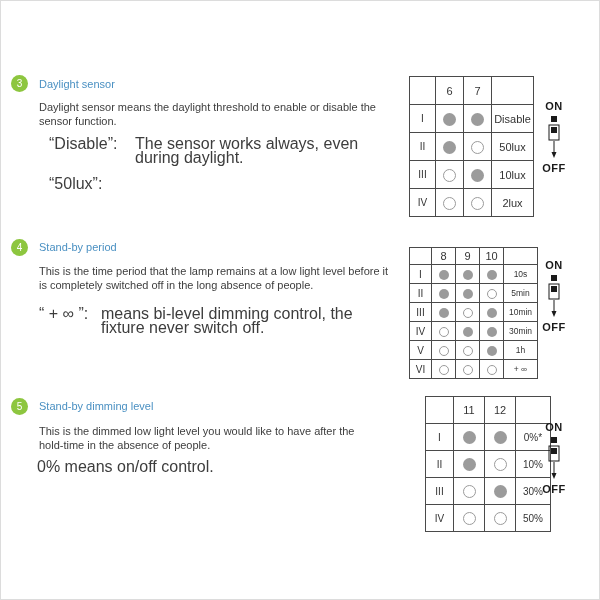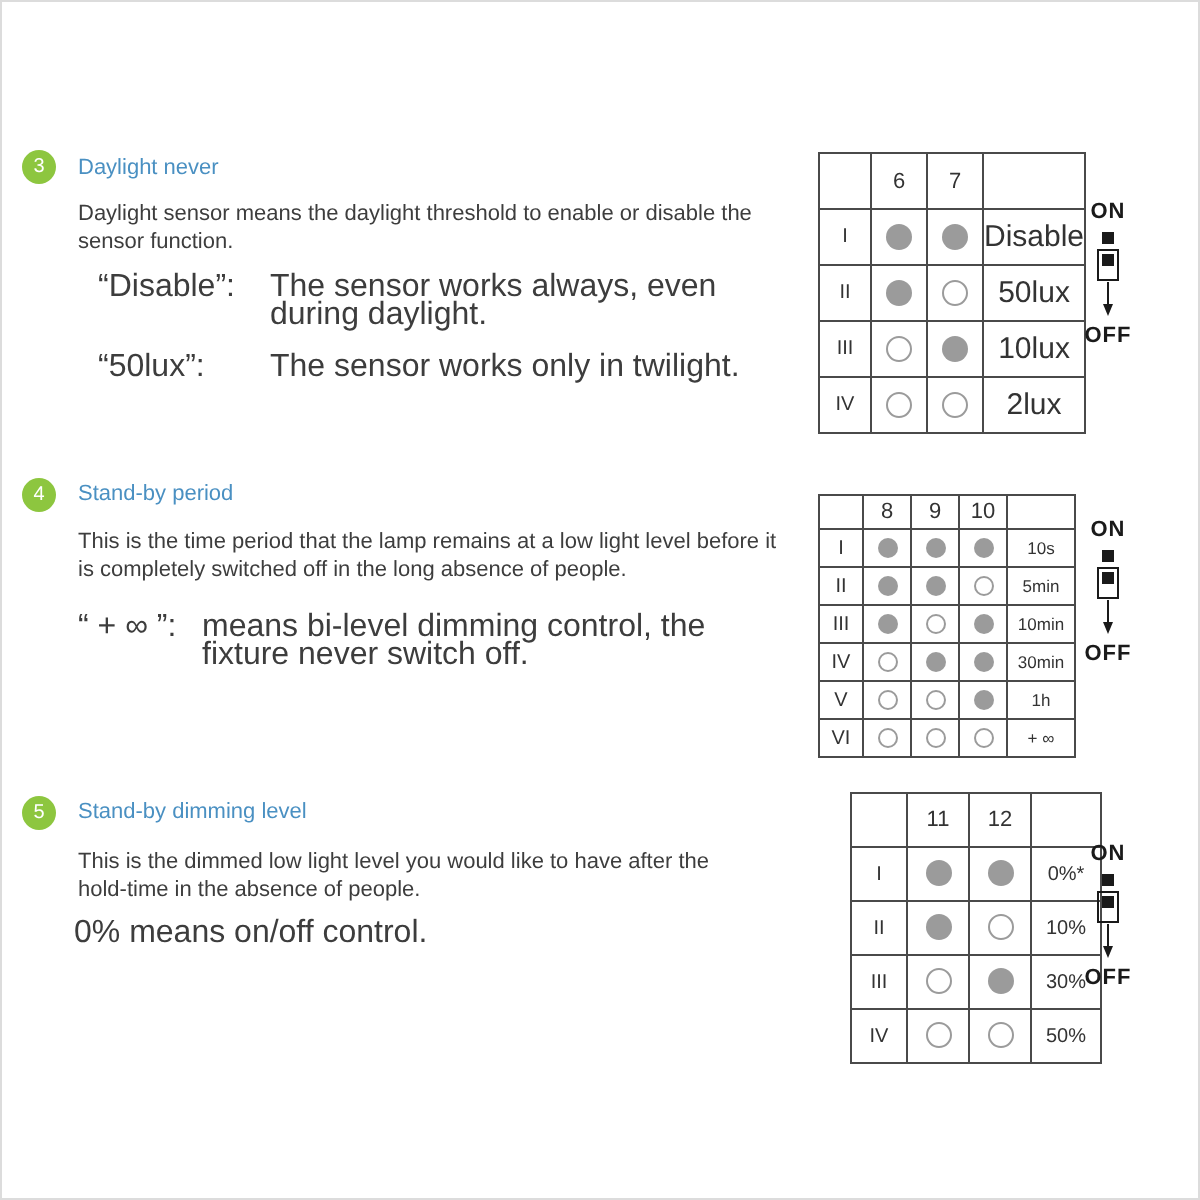--- a/index.html
+++ b/index.html
@@ -15,21 +15,21 @@
   .def-row{display:flex;margin-bottom:12px}
   .def-row .term{flex:none}
   .defs-a .term{width:86px}
   .defs-b .term{width:62px}
 
   .tblbox{position:absolute}
   table{border-collapse:collapse;background:#fff}
   td{border:1px solid #4a4a4a;text-align:center;vertical-align:middle;padding:0;color:#333}
   .hdr{font-size:11px}
   .lab{font-size:10px}
-  .val{font-size:15px}
+  .val{font-size:11px}
   .dot{display:inline-block;border-radius:50%;vertical-align:middle}
   .dot.on{background:#9b9b9b}
   .dot.off{background:#fff;border:1.5px solid #9b9b9b}
 
   .tbl-a tr{height:28px}
   .tbl-a td:nth-child(1){width:26px}
   .tbl-a td:nth-child(2),.tbl-a td:nth-child(3){width:28px}
   .tbl-a td:nth-child(4){width:42px}
   .tbl-a .dot{width:13px;height:13px}
 
@@ -50,30 +50,29 @@
   .switch-ind{position:absolute;display:flex;flex-direction:column;align-items:center;width:34px}
   .on-off{font-size:11px;font-weight:bold;color:#1a1a1a;letter-spacing:.5px}
   .sw-icon{margin:3px 0}
 </style>
 </head>
 <body>
 
 <div class="page">
 
   <div class="badge" style="left:10px;top:74px">3</div>
-  <div class="heading" style="left:38px;top:77px">Daylight never</div>
+  <div class="heading" style="left:38px;top:77px">Daylight sensor</div>
   <div class="body-text" style="left:38px;top:99px;width:352px">Daylight sensor means the daylight threshold to enable or disable the sensor function.</div>
   <div class="defs defs-a" style="left:48px;top:136px;width:345px">
       <div class="def-row">
         <span class="term">“Disable”:</span>
         <span class="desc">The sensor works always, even during daylight.</span>
       </div>
       <div class="def-row">
         <span class="term">“50lux”:</span>
-        <span class="desc">The sensor works only in twilight.</span>
       </div>
     </div>
 
   <div class="tblbox tbl-a" style="left:408px;top:75px">
       <table>
         <tbody>
           <tr>
             <td></td>
             <td class="hdr">6</td>
             <td class="hdr">7</td>

